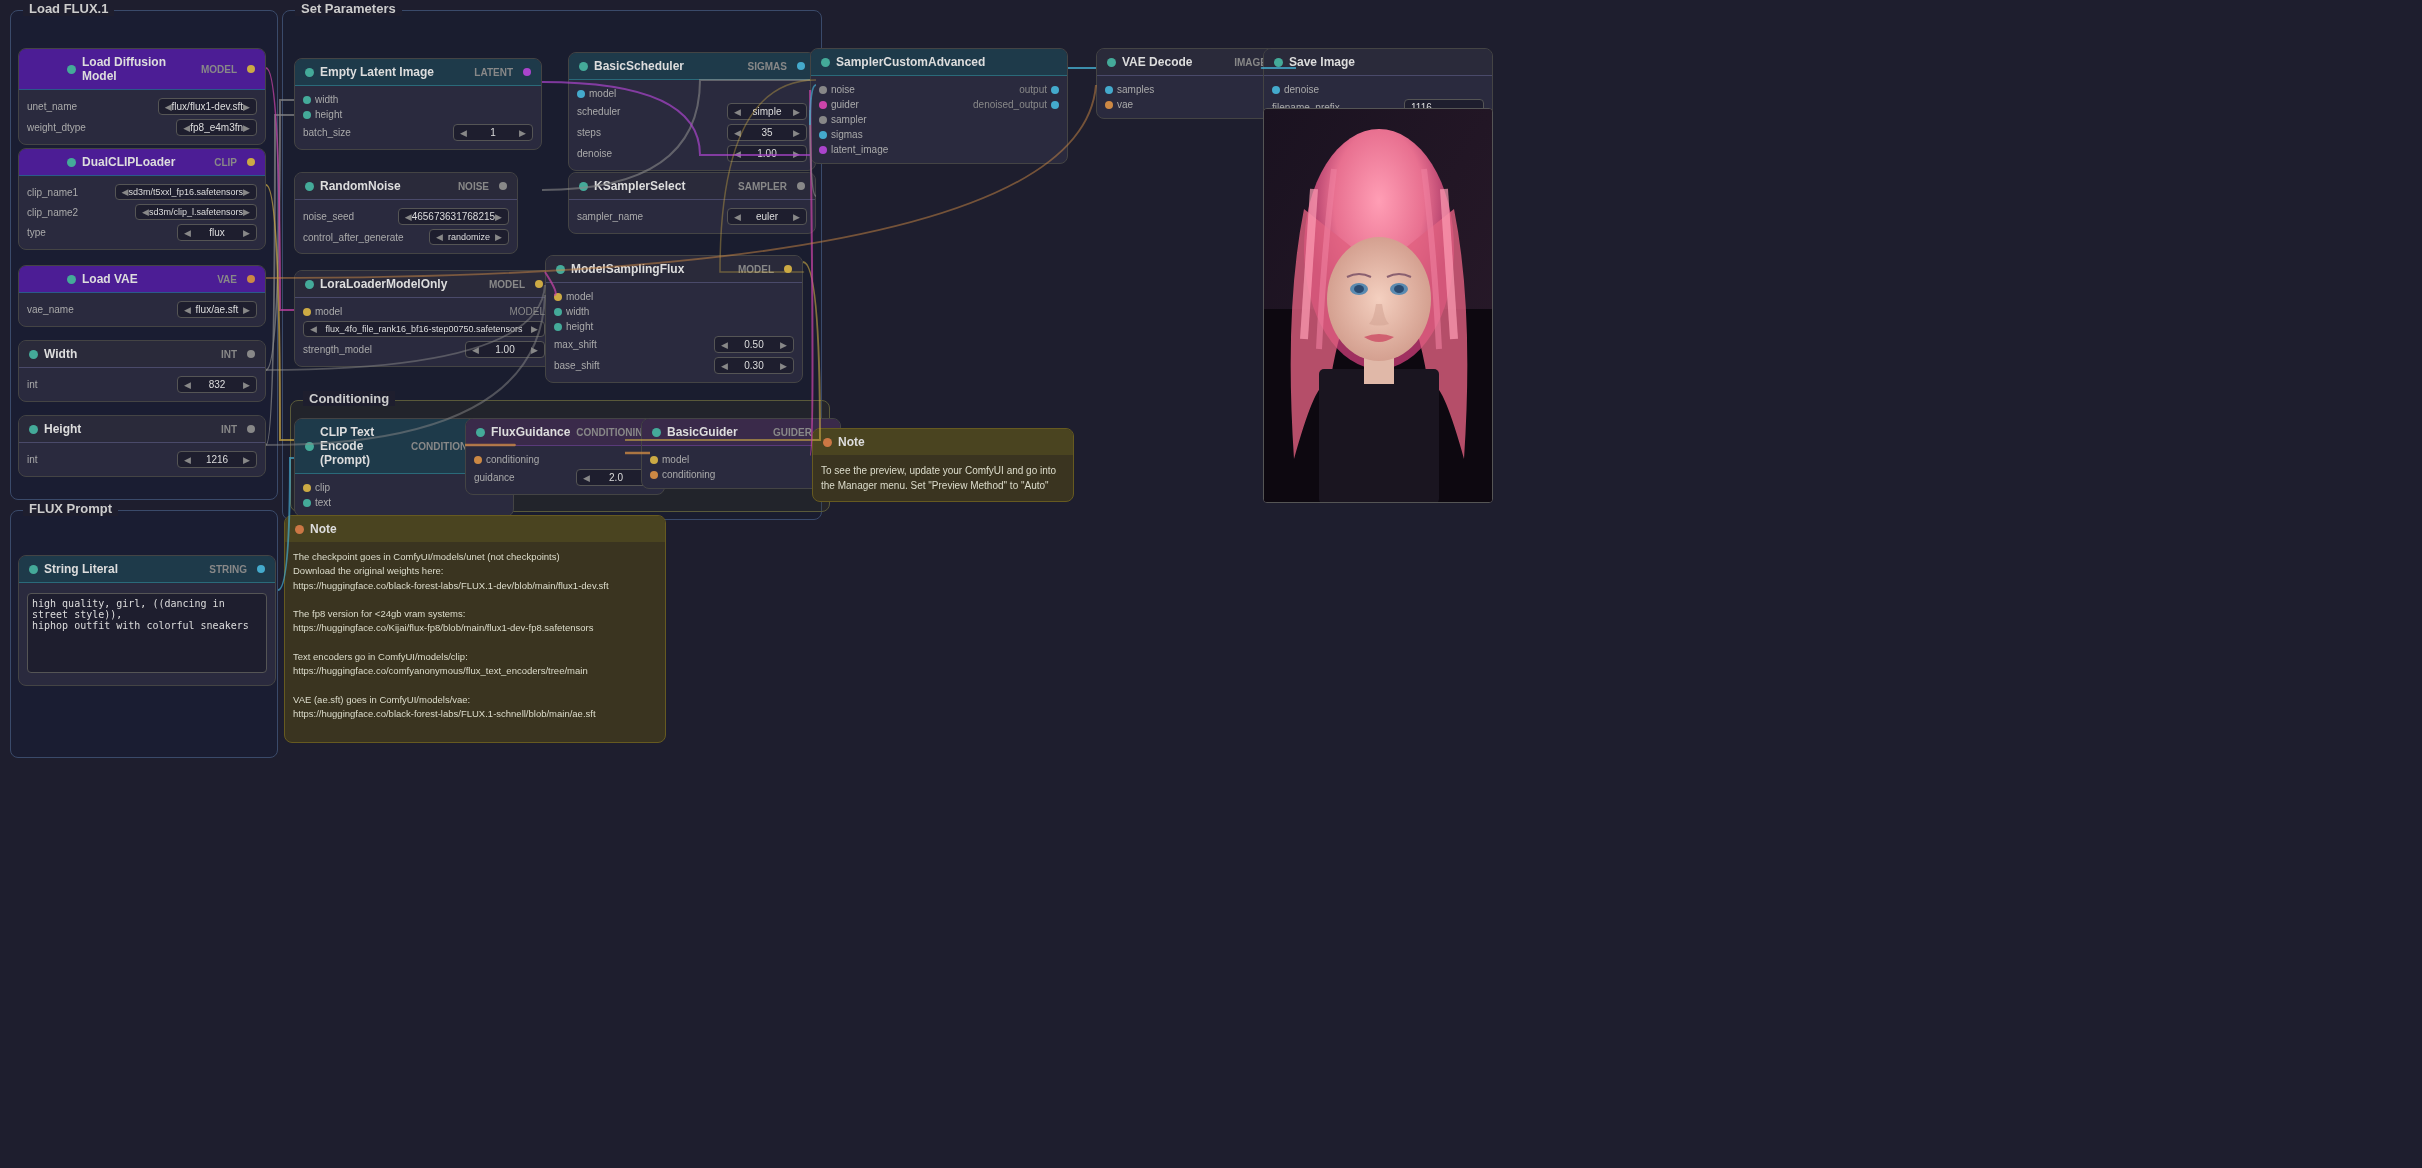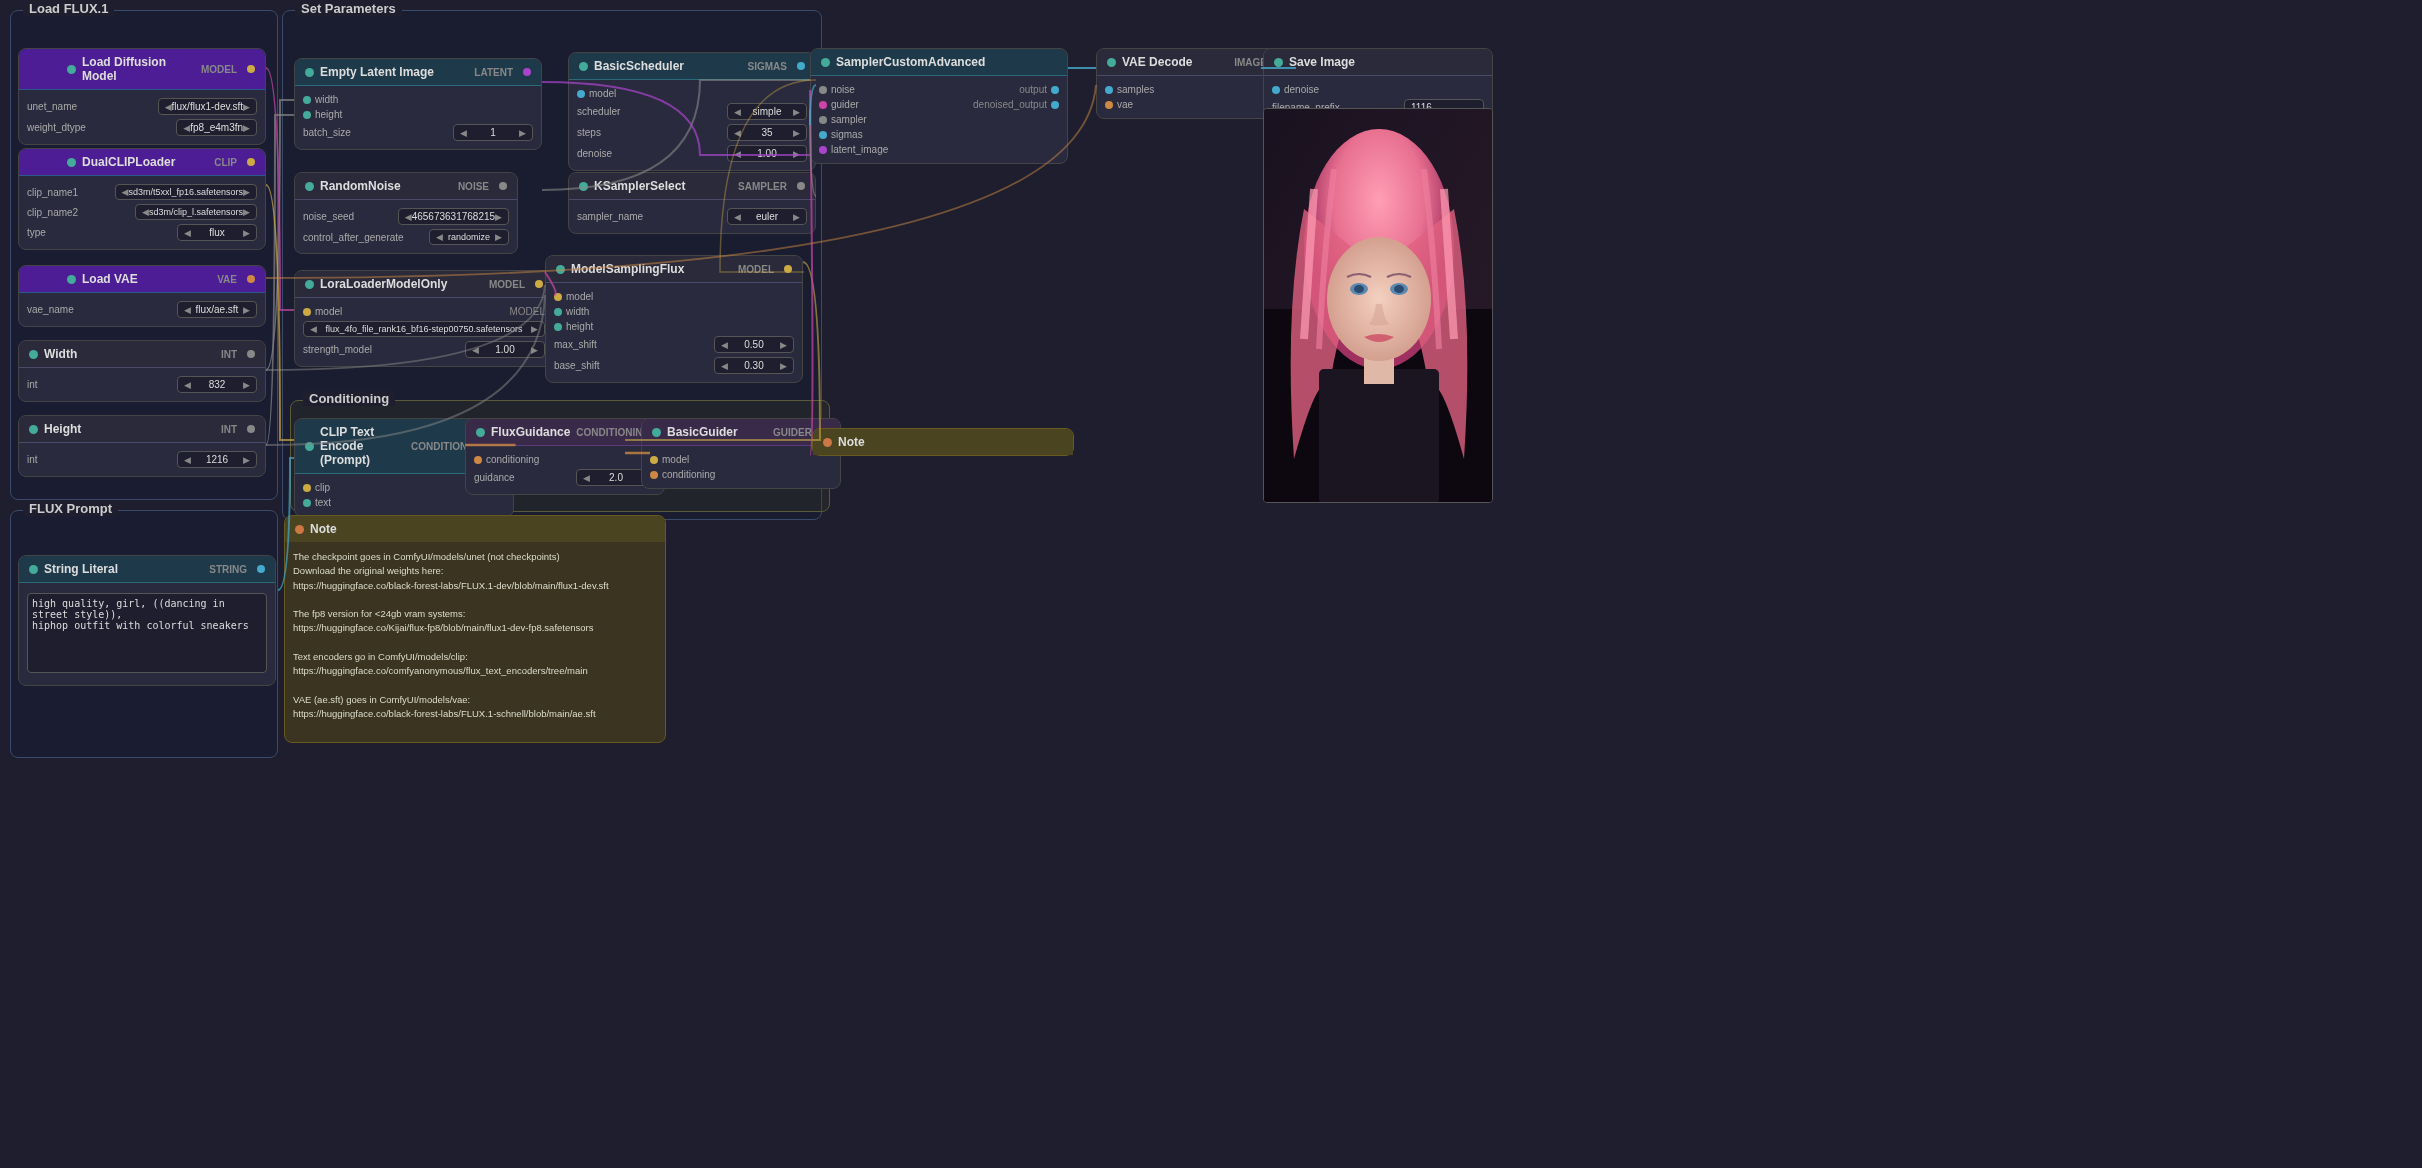--- a/index.html
+++ b/index.html
@@ -558,20 +558,23 @@
         <div class="port-dot purple"></div>
         <span class="field-label">latent_image</span>
       </div>
     </div>
   </div>
 
   <div class="note-node" style="position:absolute;left:812px;top:428px;width:262px;border-radius:8px;">
     <div class="node-header" style="background:#4a4420;">
       <div class="node-dot orange"></div>
       <span>Note</span>
+    </div>
+    <div class="note-text">
+      To see the preview, update your ComfyUI and go into the Manager menu. Set "Preview Method" to "Auto"
     </div>
   </div>
 
   <div class="node node-dark" style="position:absolute;left:1096px;top:48px;width:200px;">
     <div class="node-header">
       <div class="node-dot green"></div>
       <span>VAE Decode</span>
       <span style="margin-left:auto;color:#888;font-size:10px;">IMAGE</span>
       <div class="port-dot cyan" style="margin-left:4px;"></div>
     </div>

